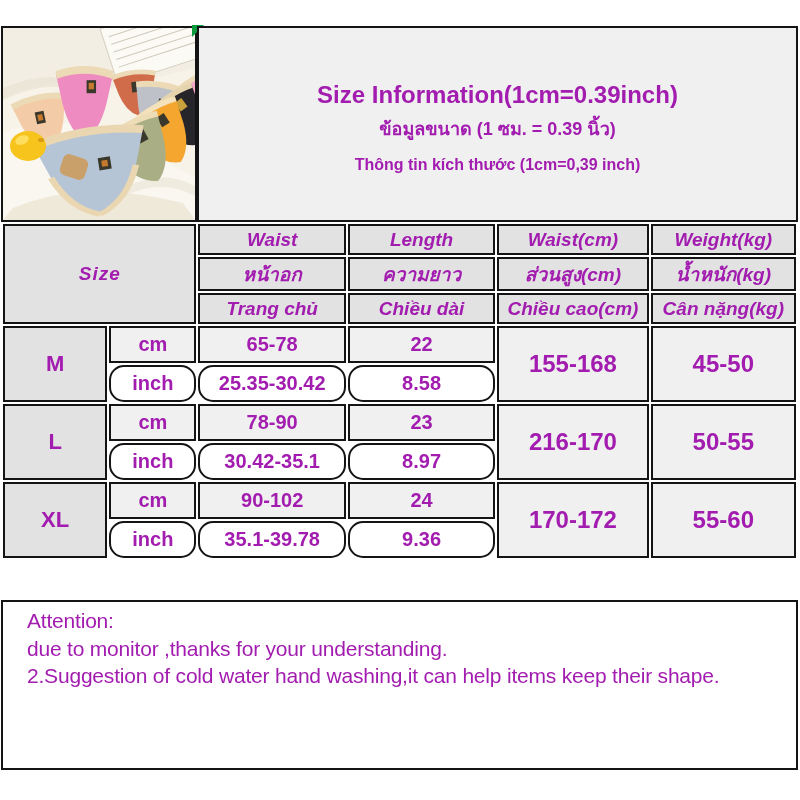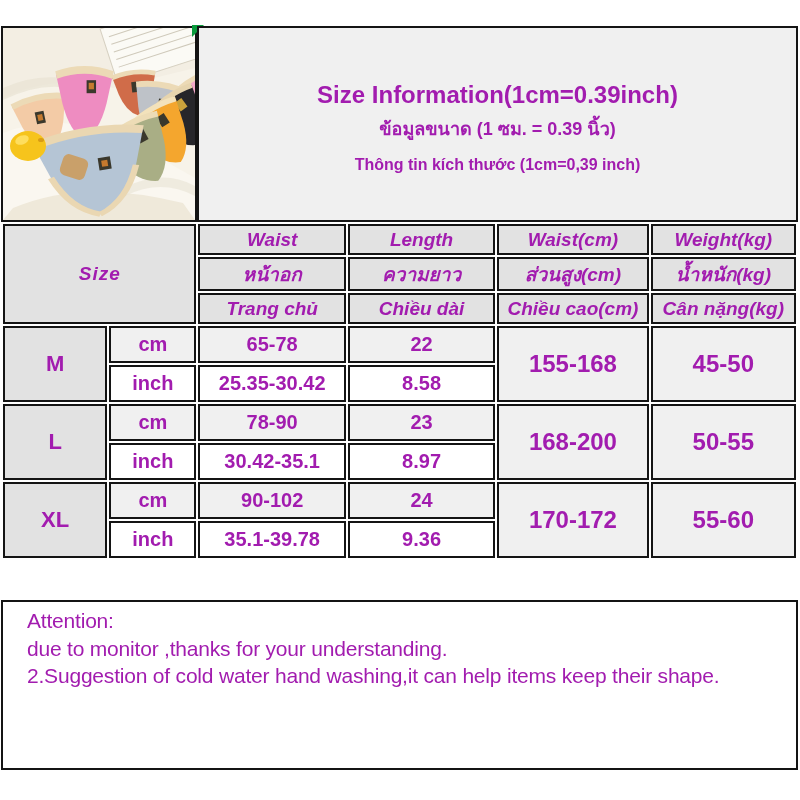--- a/index.html
+++ b/index.html
@@ -29,21 +29,21 @@
   table.size-table td{border:2px solid #141414;box-sizing:border-box;text-align:center;
                       vertical-align:middle;font-weight:bold;padding:0;overflow:hidden;
                       white-space:nowrap;}
   tr.hrow td{height:31px;background:#e2e2e2;font-size:19px;font-style:italic;}
   tr.drow td{height:37px;}
   td.size-big{background:#e2e2e2;font-size:40px;letter-spacing:1px;margin-left:36px;}
   td.size-letter{background:#e2e2e2;font-size:22px;}
   td.unit{font-size:20px;}
   td.val{font-size:20px;}
   td.sub{background:#f0f0f0;}
-  td.plain{background:#ffffff;}
+  td.plain{background:#ffffff;border-radius:15px;}
   td.merged{background:#f0f0f0;font-size:24px;}
 
   
   .attention-box{position:absolute;left:1px;top:600px;width:797px;height:170px;
                  border:2px solid #141414;box-sizing:border-box;background:#fff;
                  padding:5px 8px 0 24px;font-size:21px;line-height:27.5px;letter-spacing:-0.2px;}
   .attention-box div{white-space:nowrap;}
 </style>
 </head>
 <body>
@@ -189,21 +189,21 @@
         <td class="unit plain">inch</td>
         <td class="val plain">25.35-30.42</td>
         <td class="val plain">8.58</td>
       </tr>
 
       <tr class="drow">
         <td class="size-letter" rowspan="2">L</td>
         <td class="unit sub">cm</td>
         <td class="val sub">78-90</td>
         <td class="val sub">23</td>
-        <td class="merged" rowspan="2">168-200</td>
+        <td class="merged" rowspan="2">216-170</td>
         <td class="merged" rowspan="2">50-55</td>
       </tr>
       <tr class="drow">
         <td class="unit plain">inch</td>
         <td class="val plain">30.42-35.1</td>
         <td class="val plain">8.97</td>
       </tr>
 
       <tr class="drow">
         <td class="size-letter" rowspan="2">XL</td>

